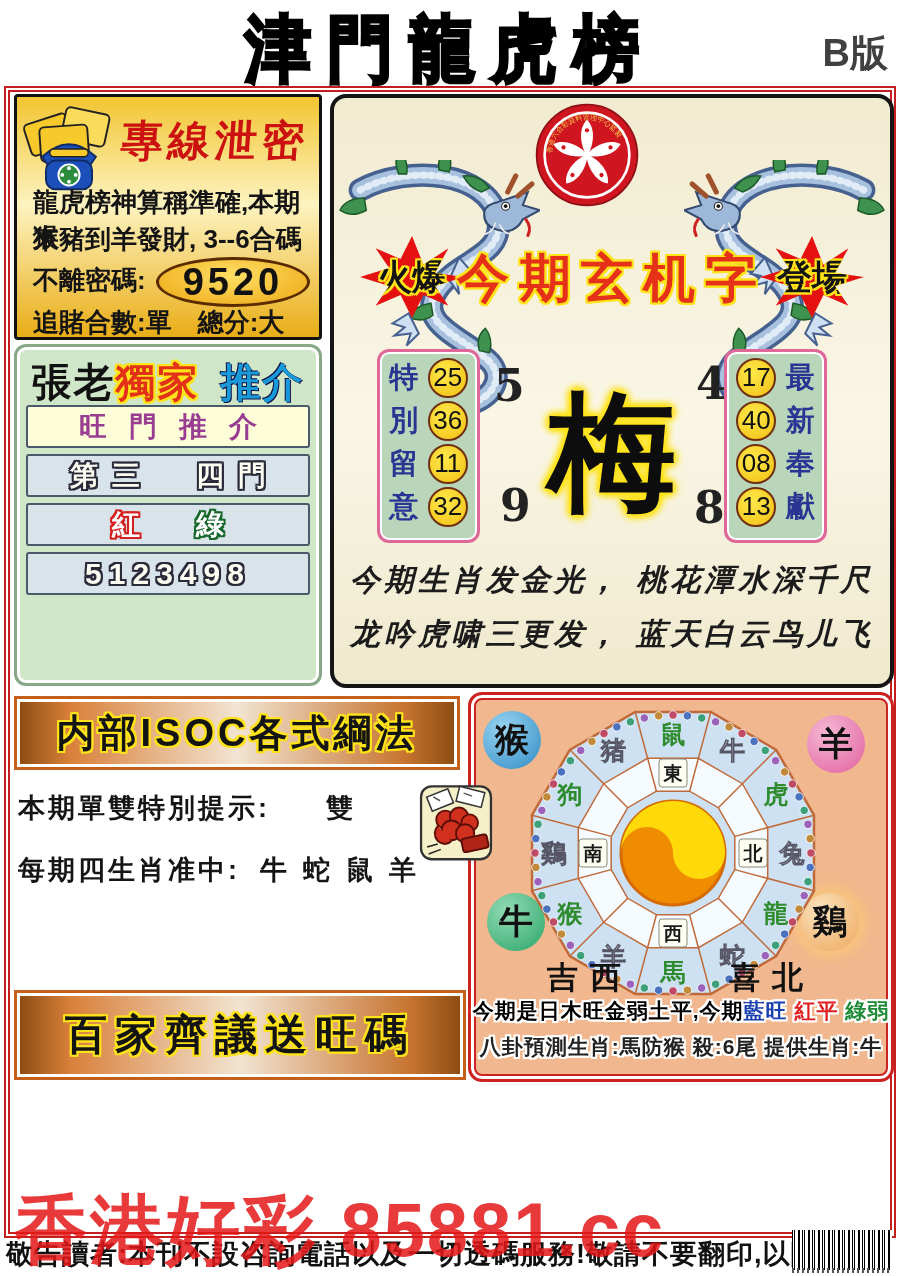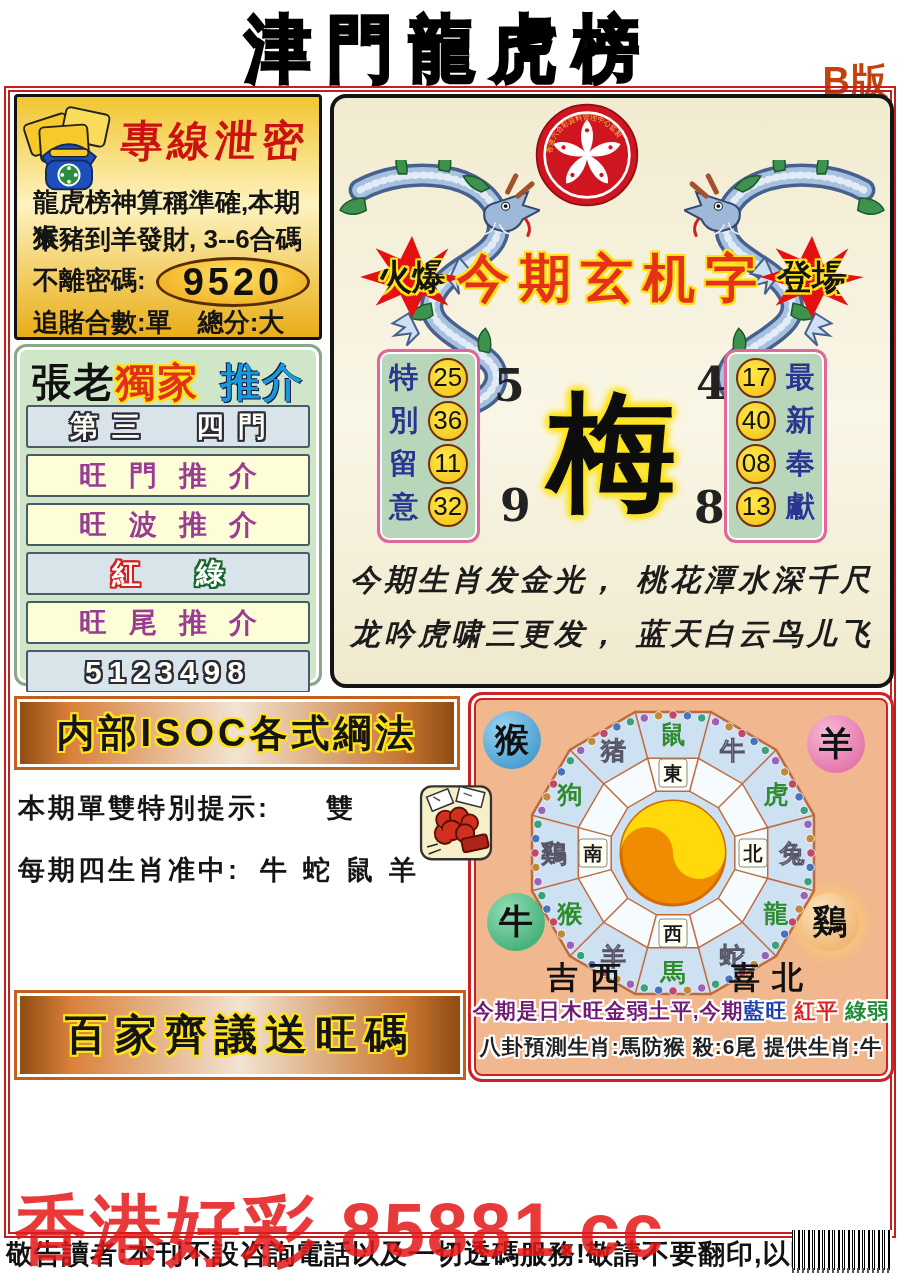--- a/index.html
+++ b/index.html
@@ -14,21 +14,21 @@
   .outline-white{color:#fdfdf2;text-shadow:-2px -2px 0 #2a2a3a,0 -2px 0 #2a2a3a,2px -2px 0 #2a2a3a,
         -2px 0 0 #2a2a3a,2px 0 0 #2a2a3a,-2px 2px 0 #2a2a3a,0 2px 0 #2a2a3a,2px 2px 0 #2a2a3a;}
   .outline-red{color:#fff;text-shadow:-2px -2px 0 #d42020,0 -2px 0 #d42020,2px -2px 0 #d42020,
         -2px 0 0 #d42020,2px 0 0 #d42020,-2px 2px 0 #d42020,0 2px 0 #d42020,2px 2px 0 #d42020;}
   .outline-green{color:#fff;text-shadow:-2px -2px 0 #16672a,0 -2px 0 #16672a,2px -2px 0 #16672a,
         -2px 0 0 #16672a,2px 0 0 #16672a,-2px 2px 0 #16672a,0 2px 0 #16672a,2px 2px 0 #16672a;}
   
   .main-title{top:0;left:0;width:100%;text-align:center;font-size:66px;font-weight:900;color:#0a0a0a;
         letter-spacing:16px;transform:scaleY(1.1);transform-origin:top;
         -webkit-text-stroke:3px #000;font-family:"DejaVu Serif","Liberation Serif",serif;}
-  .edition{top:56px;right:12px;font-size:38px;font-weight:900;color:#c2410c;}
+  .edition{top:28px;right:12px;font-size:38px;font-weight:900;color:#404040;}
   .frame{left:4px;top:86px;width:880px;height:1140px;border:6px double #c41e1e;z-index:0;pointer-events:none;}
   
   .hotline{left:14px;top:94px;width:302px;height:240px;border:3px solid #111;border-radius:4px;
         background:linear-gradient(180deg,#f2c531 0%,#fdf3c0 45%,#e9ad17 100%);z-index:2;}
   .hotline-header{position:absolute;left:104px;top:16px;font-size:42px;font-weight:900;color:#cc1111;
         letter-spacing:5px;font-family:"DejaVu Serif","Liberation Serif",serif;transform:skewX(-4deg);}
   .hot-line{position:absolute;left:16px;width:290px;font-size:26px;font-weight:900;color:#141414;letter-spacing:0px;}
   .code-oval{display:inline-block;vertical-align:middle;margin-left:10px;padding:0 24px;border:3px solid #5a2a00;
         border-radius:50%;background:radial-gradient(ellipse at 50% 35%,#ffe066,#eda612);
         font-size:38px;font-weight:900;color:#111;letter-spacing:4px;line-height:44px;}
@@ -153,36 +153,30 @@
       <span>不離密碼:</span><span class="code-oval">9520</span>
     </div>
     <div class="hot-line" style="top:208px">追賭合數:單　總分:大</div>
   </div>
 
   <div class="abs zhang">
     <div class="zhang-header">
       <span style="color:#111" class="ts-hdr">張老</span><span class="zh-red ts-y">獨家</span><span class="zh-blue">推介</span>
     </div>
     <div class="zhang-rows">
+        <div class="zrow yellow">
+          <span class="purple">旺門推介</span>
+        </div>
         <div class="zrow blue">
           <span class="outline-white spread">第三　四門</span>
-        </div>
-        <div class="zrow yellow">
-          <span class="purple">旺門推介</span>
-        </div>
-        <div class="zrow yellow">
-          <span class="purple">旺波推介</span>
         </div>
         <div class="zrow blue">
           <span class="outline-red spread">紅</span>
           <span class="">　</span>
           <span class="outline-green spread">綠</span>
-        </div>
-        <div class="zrow yellow">
-          <span class="purple">旺尾推介</span>
         </div>
         <div class="zrow blue">
           <span class="outline-white numspread">5123498</span>
         </div>
       </div>
   </div>
 
   <div class="abs mystery">
     <svg class="emblem" viewBox="0 0 120 120">
       <circle cx="60" cy="60" r="57" fill="#cf1620" stroke="#8e0e14" stroke-width="2"></circle>
@@ -448,21 +442,21 @@
           <g transform="rotate(-90 150 150)">
             <circle cx="150" cy="150" r="52" fill="#f08c00" stroke="#d46a00" stroke-width="3"></circle>
             <path d="M150,98 A52,52 0 0 1 150,202 A26,26 0 0 1 150,150 A26,26 0 0 0 150,98 Z" fill="#ffd90a"></path>
             <circle cx="150" cy="124" r="9" fill="#f08c00"></circle>
             <circle cx="150" cy="176" r="9" fill="#ffd90a"></circle>
           </g>
         </svg>
     </div>
     <div class="luck" style="left:76px">吉西</div>
     <div class="luck" style="left:258px">喜北</div>
-    <div class="zline ts-w" style="top:302px"><span style="color: #701a75;">今期是日木旺金弱土平,今期</span><span style="color: rgb(26, 63, 174);">藍旺</span><span style="color: rgb(34, 34, 34);"> </span><span style="color: rgb(224, 32, 32);">紅平</span><span style="color: rgb(34, 34, 34);"> </span><span style="color: rgb(29, 138, 53);">綠弱</span></div>
+    <div class="zline ts-w" style="top:302px"><span style="color: #000000;">今期是日木旺金弱土平,今期</span><span style="color: rgb(26, 63, 174);">藍旺</span><span style="color: rgb(34, 34, 34);"> </span><span style="color: rgb(224, 32, 32);">紅平</span><span style="color: rgb(34, 34, 34);"> </span><span style="color: rgb(29, 138, 53);">綠弱</span></div>
     <div class="zline ts-w" style="top:338px">八卦預測生肖:馬防猴  殺:6尾   提供生肖:牛</div>
   </div>
 
 
   <div class="abs watermark">香港好彩 85881.cc</div>
   <div class="abs disclaimer">敬告讀者:本刊不設咨詢電話以及一切透碼服務!敬請不要翻印,以防失真!</div>
   <div class="abs barcode">
       <i style="width: 1px; margin-right: 1px;"></i>
       <i style="width: 2px; margin-right: 3px;"></i>
       <i style="width: 3px; margin-right: 2px;"></i>

